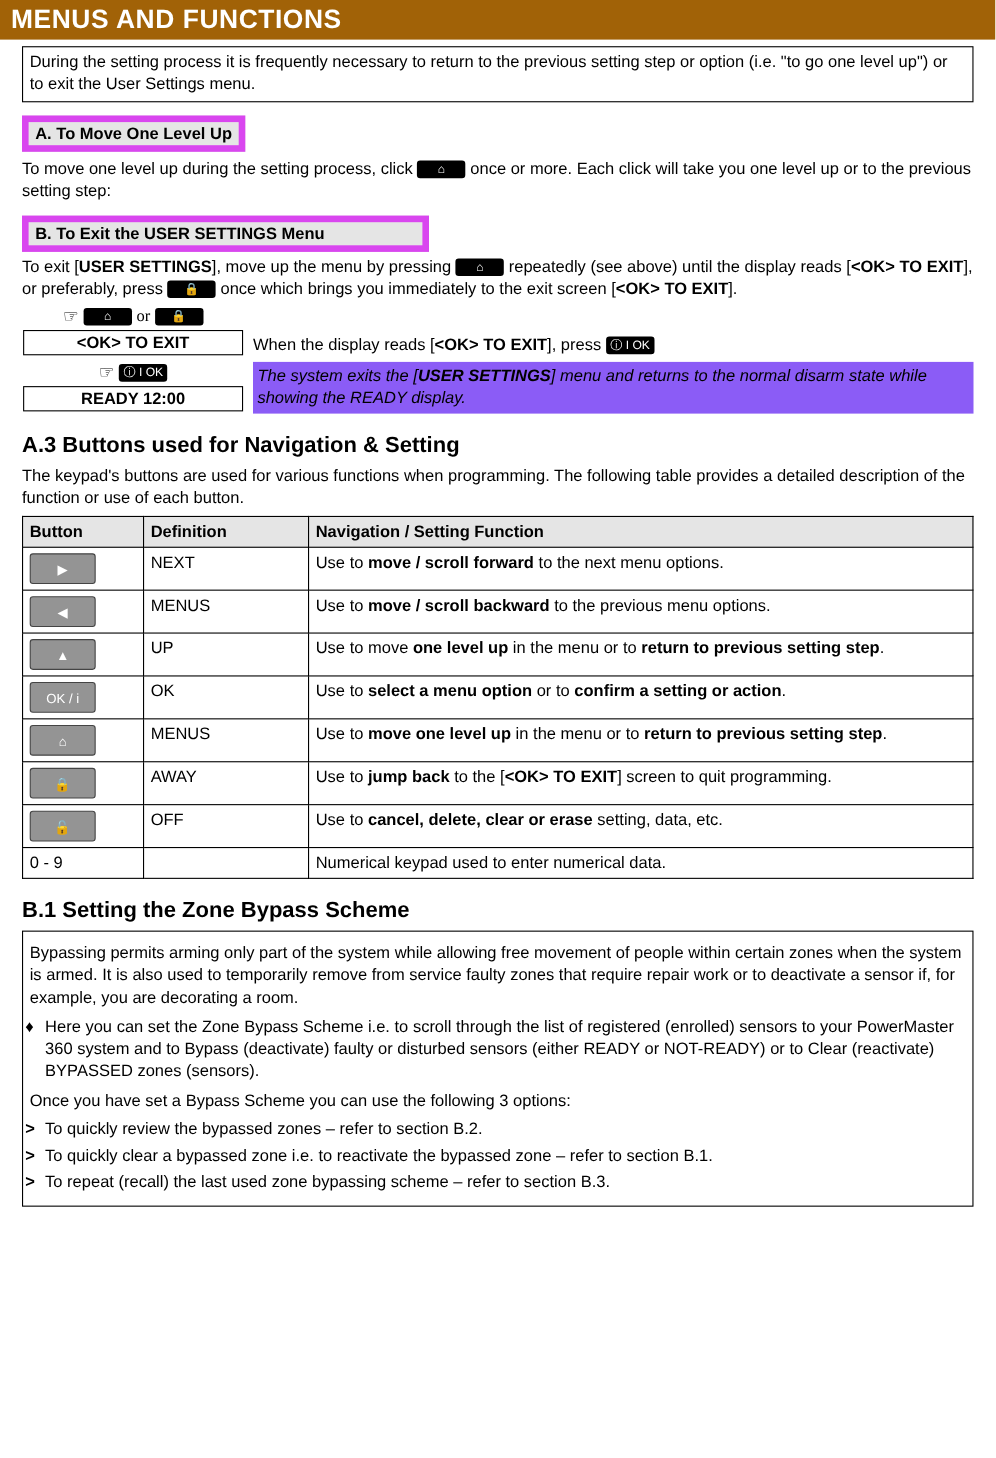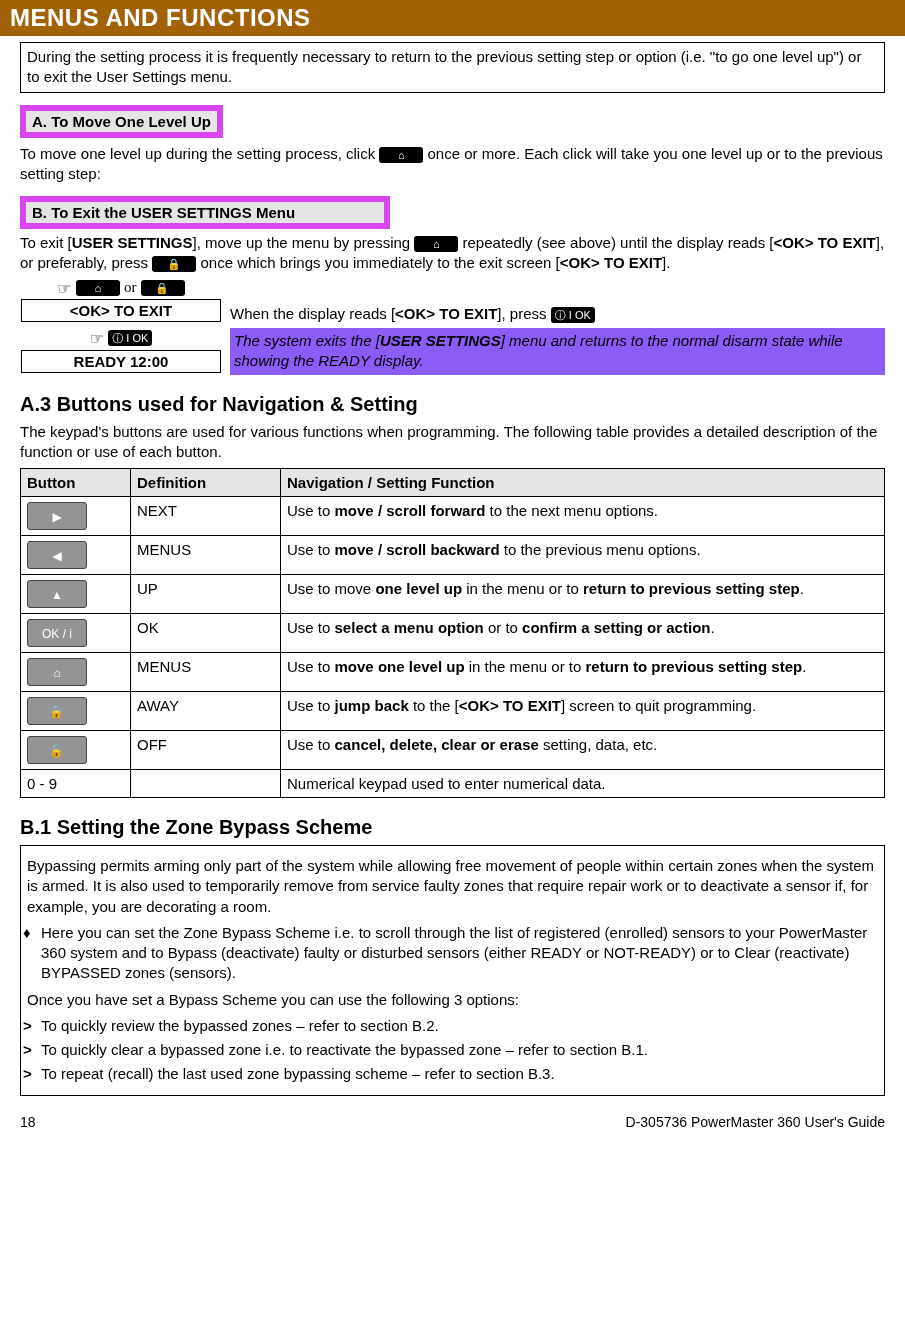--- a/index.html
+++ b/index.html
@@ -241,18 +241,14 @@
       <li>Here you can set the Zone Bypass Scheme i.e. to scroll through the list of registered (enrolled) sensors to your PowerMaster 360 system and to Bypass (deactivate) faulty or disturbed sensors (either READY or NOT-READY) or to Clear (reactivate) BYPASSED zones (sensors).</li>
     </ul>
     <p style="margin:4px 0">Once you have set a Bypass Scheme you can use the following 3 options:</p>
     <ul class="chevr">
       <li>To quickly review the bypassed zones – refer to section B.2.</li>
       <li>To quickly clear a bypassed zone i.e. to reactivate the bypassed zone – refer to section B.1.</li>
       <li>To repeat (recall) the last used zone bypassing scheme – refer to section B.3.</li>
     </ul>
   </div>
 
-  <div class="footer">
-    <span>18</span>
-    <span>D-305736 PowerMaster 360 User's Guide</span>
-  </div>
 
 </div>
 
 </body></html>

